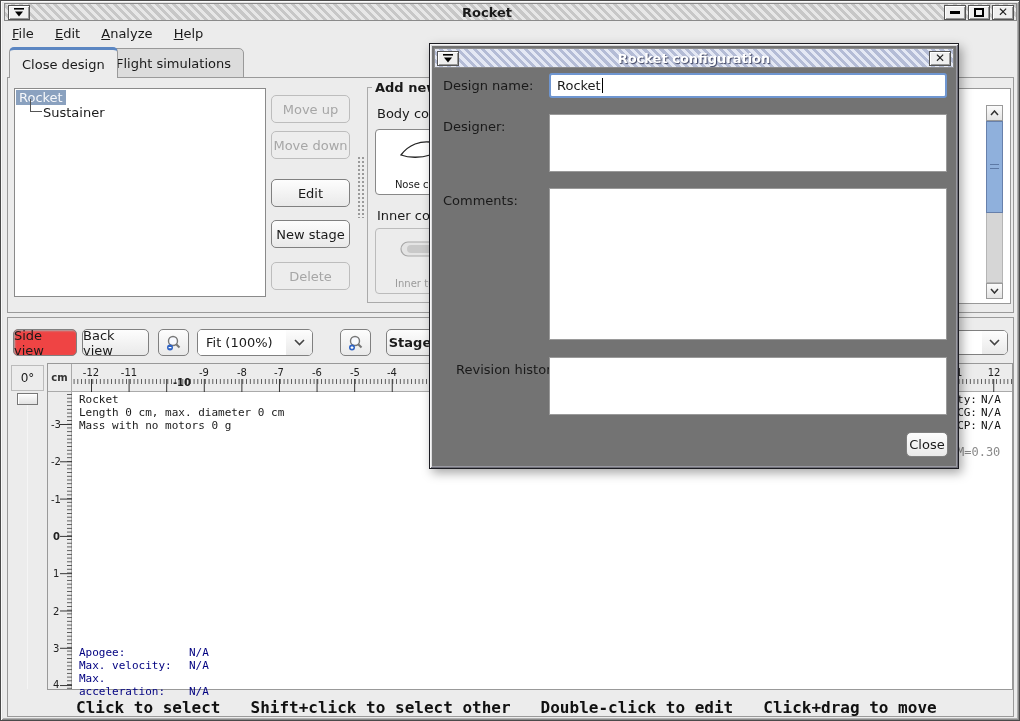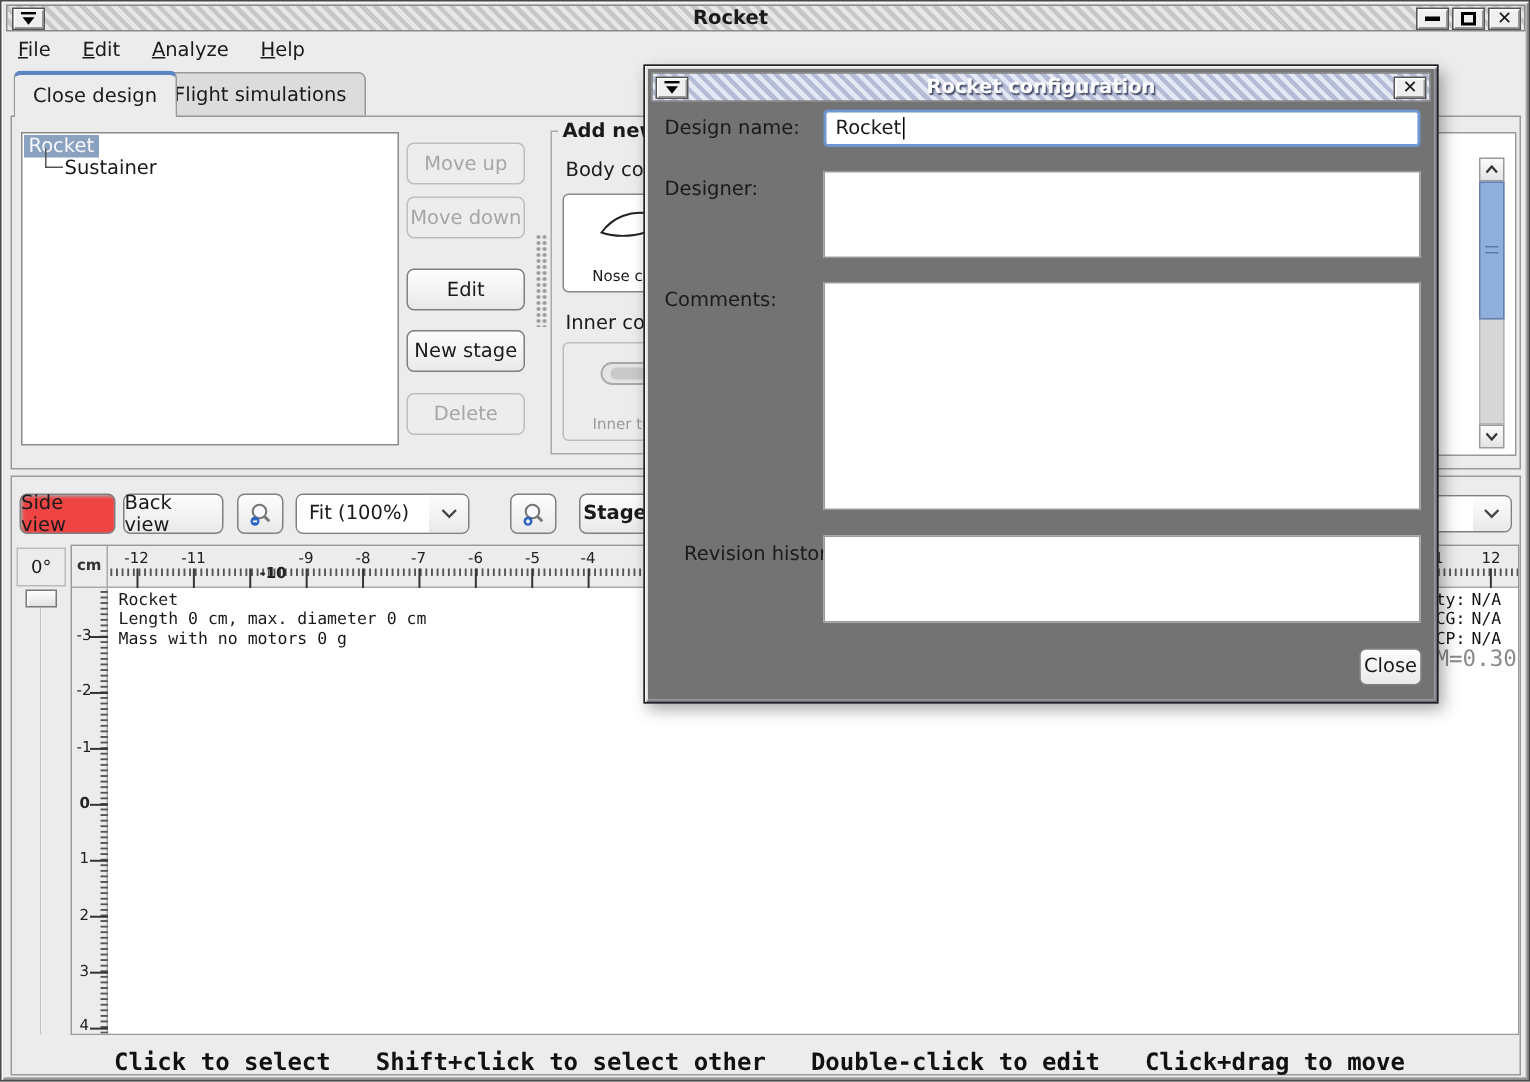--- a/index.html
+++ b/index.html
@@ -275,26 +275,31 @@
   <div class="ruler-label" style="left:52px;top:683px;transform:translateY(-50%);">4</div>
 
   <div class="abs" style="left:72px;top:392px;width:939px;height:296px;background:#fff;"></div>
 
   <div class="mono info abs" style="left:78px;top:392px;">
     <div>Rocket</div>
     <div>Length 0 cm, max. diameter 0 cm</div>
     <div>Mass with no motors 0 g</div>
   </div>
 
+  <div class="mono flight abs" style="left:78px;top:645px;">
+    <div><span class="lab">Apogee:</span><span>N/A</span></div>
+    <div><span class="lab">Max. velocity:</span><span>N/A</span></div>
+    <div><span class="lab">Max. acceleration:</span><span>N/A</span></div>
+  </div>
 
   <div class="mono stab abs" style="left:920px;top:392px;width:90px;">
     <div><span class="lab">ity:</span><span>N/A</span></div>
     <div><span class="lab">CG:</span><span>N/A</span></div>
     <div><span class="lab">CP:</span><span>N/A</span></div>
-    <div style="color:#8a8a8a;font-size:15px;padding-left:36px;margin-top:1px;">M=0.30</div>
+    <div style="color:#8a8a8a;font-size:12px;padding-left:36px;margin-top:14px;">M=0.30</div>
   </div>
 
   <div class="mono statusbar abs" style="left:75px;top:697px;">
     <span>Click to select</span>
     <span>Shift+click to select other</span>
     <span>Double-click to edit</span>
     <span>Click+drag to move</span>
   </div>
 
   <div class="dialog abs" style="left:428px;top:42px;width:530px;height:426px;">

